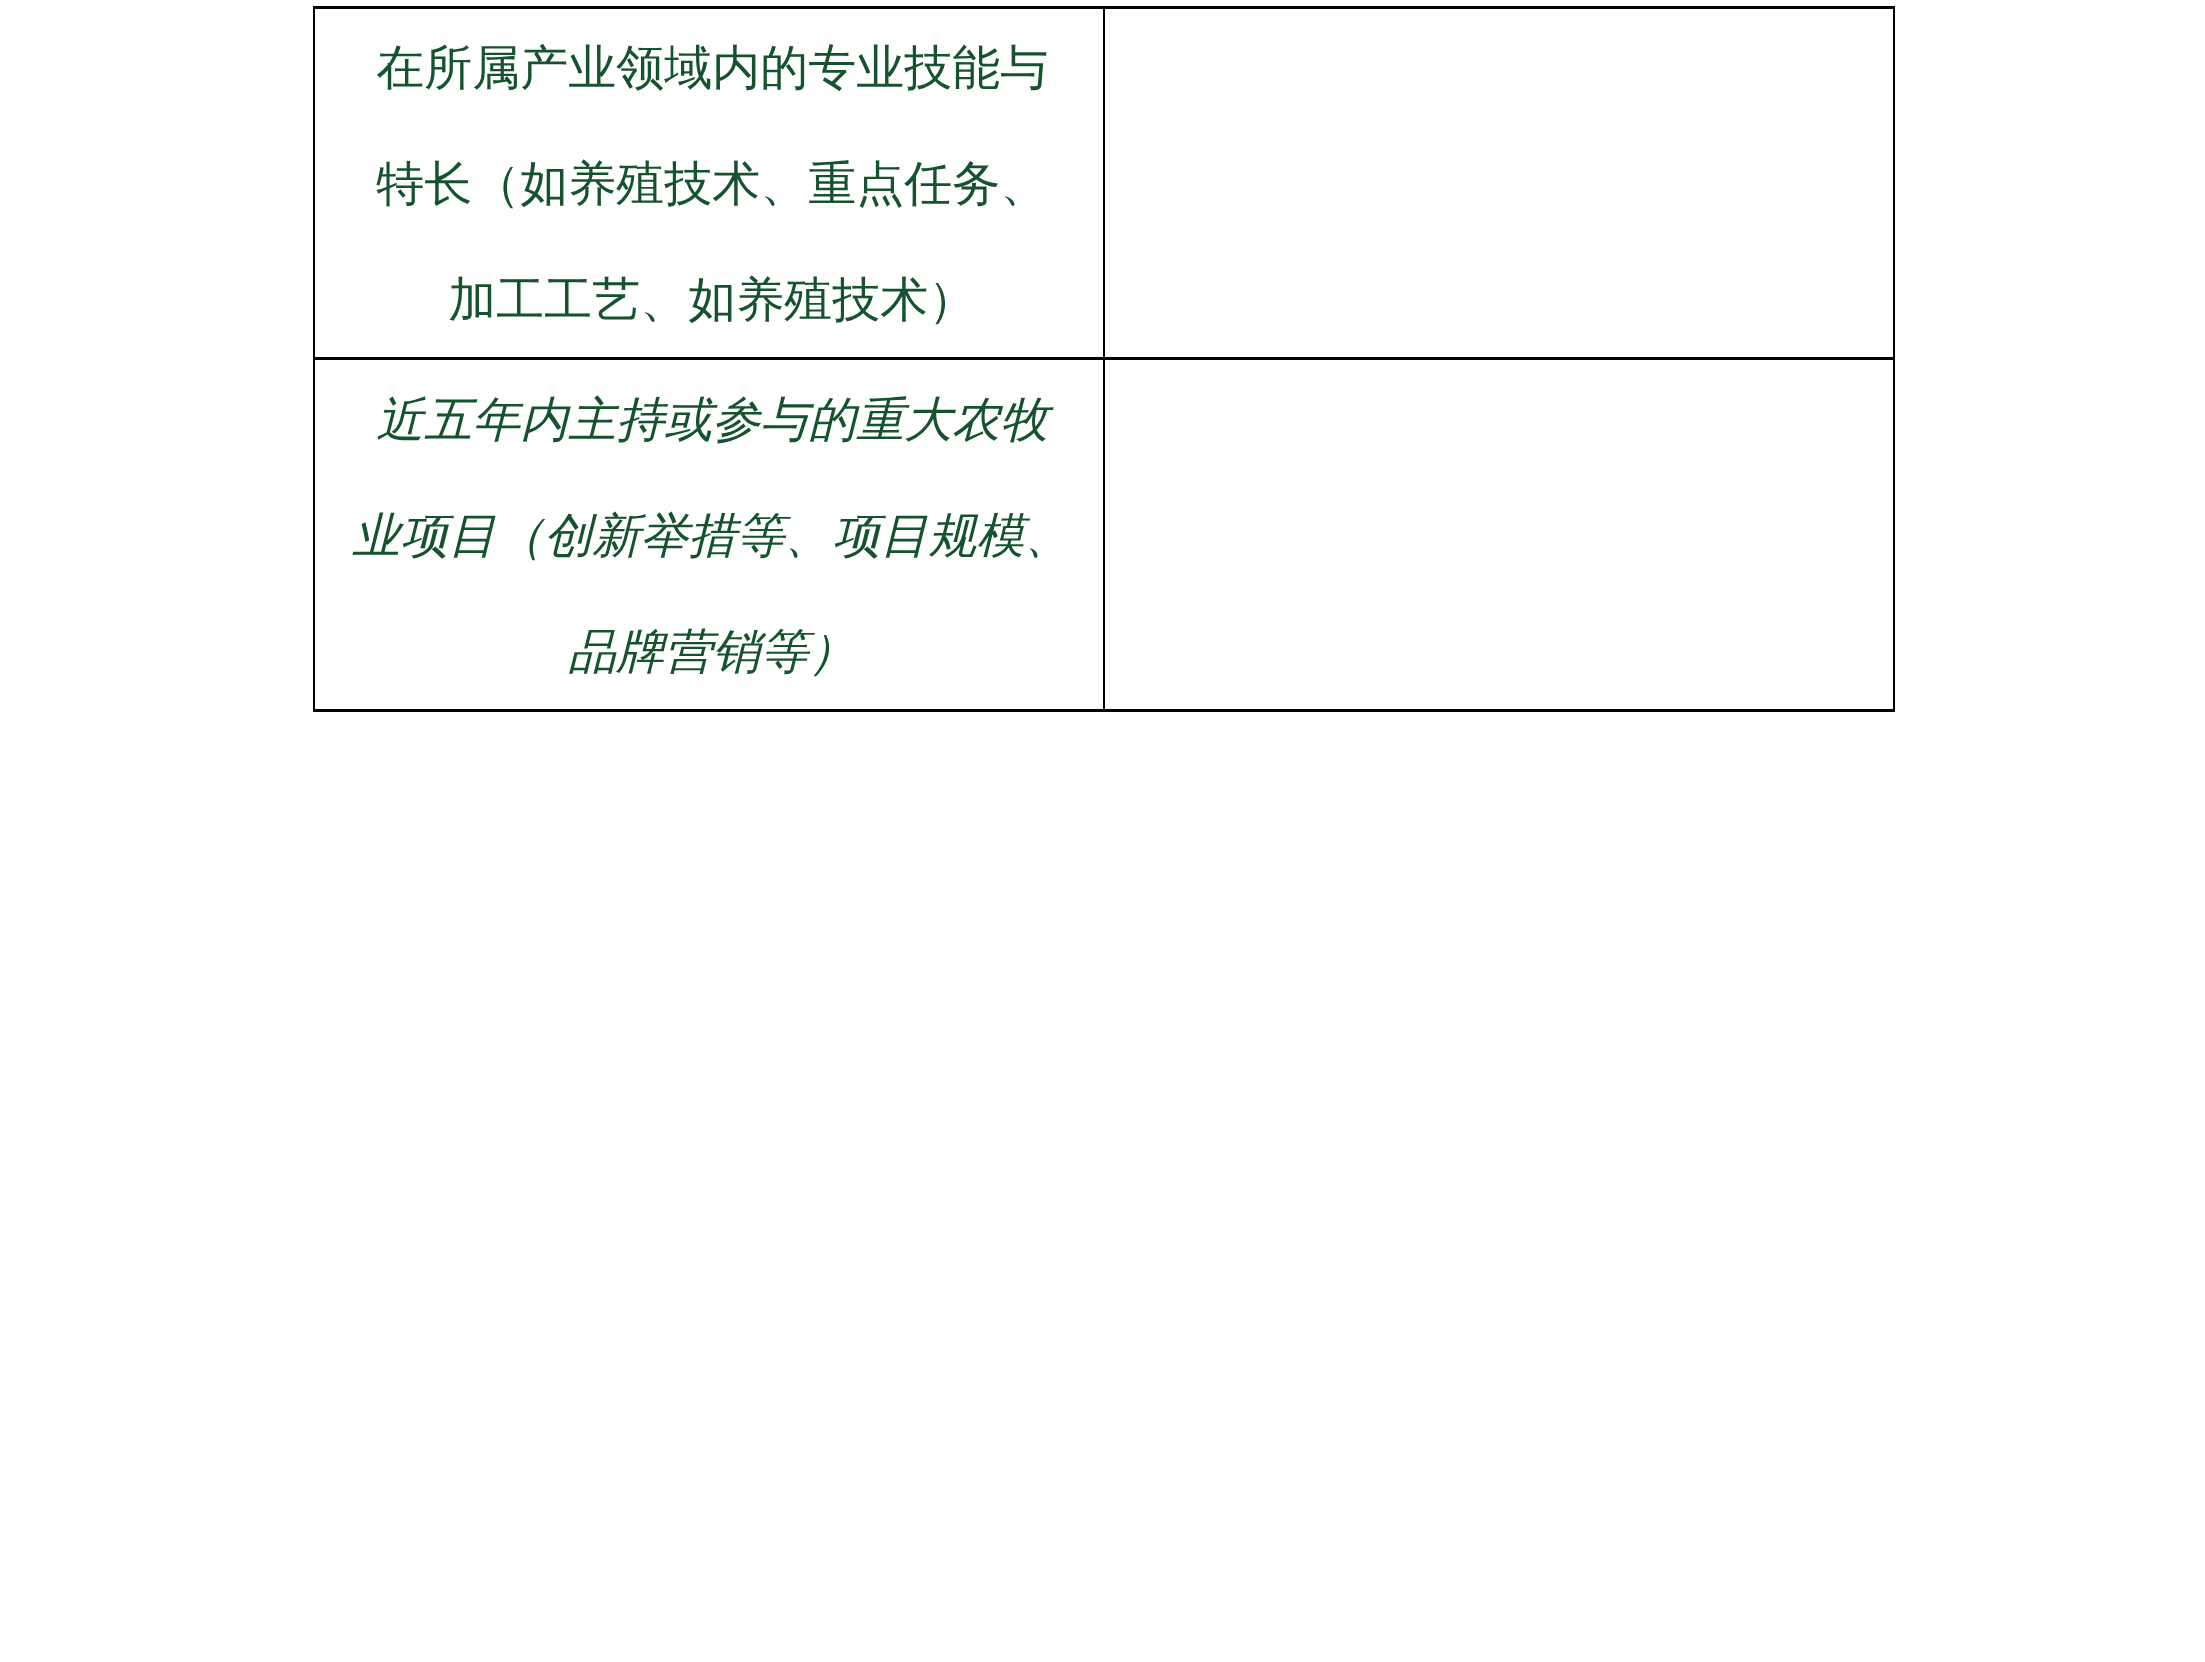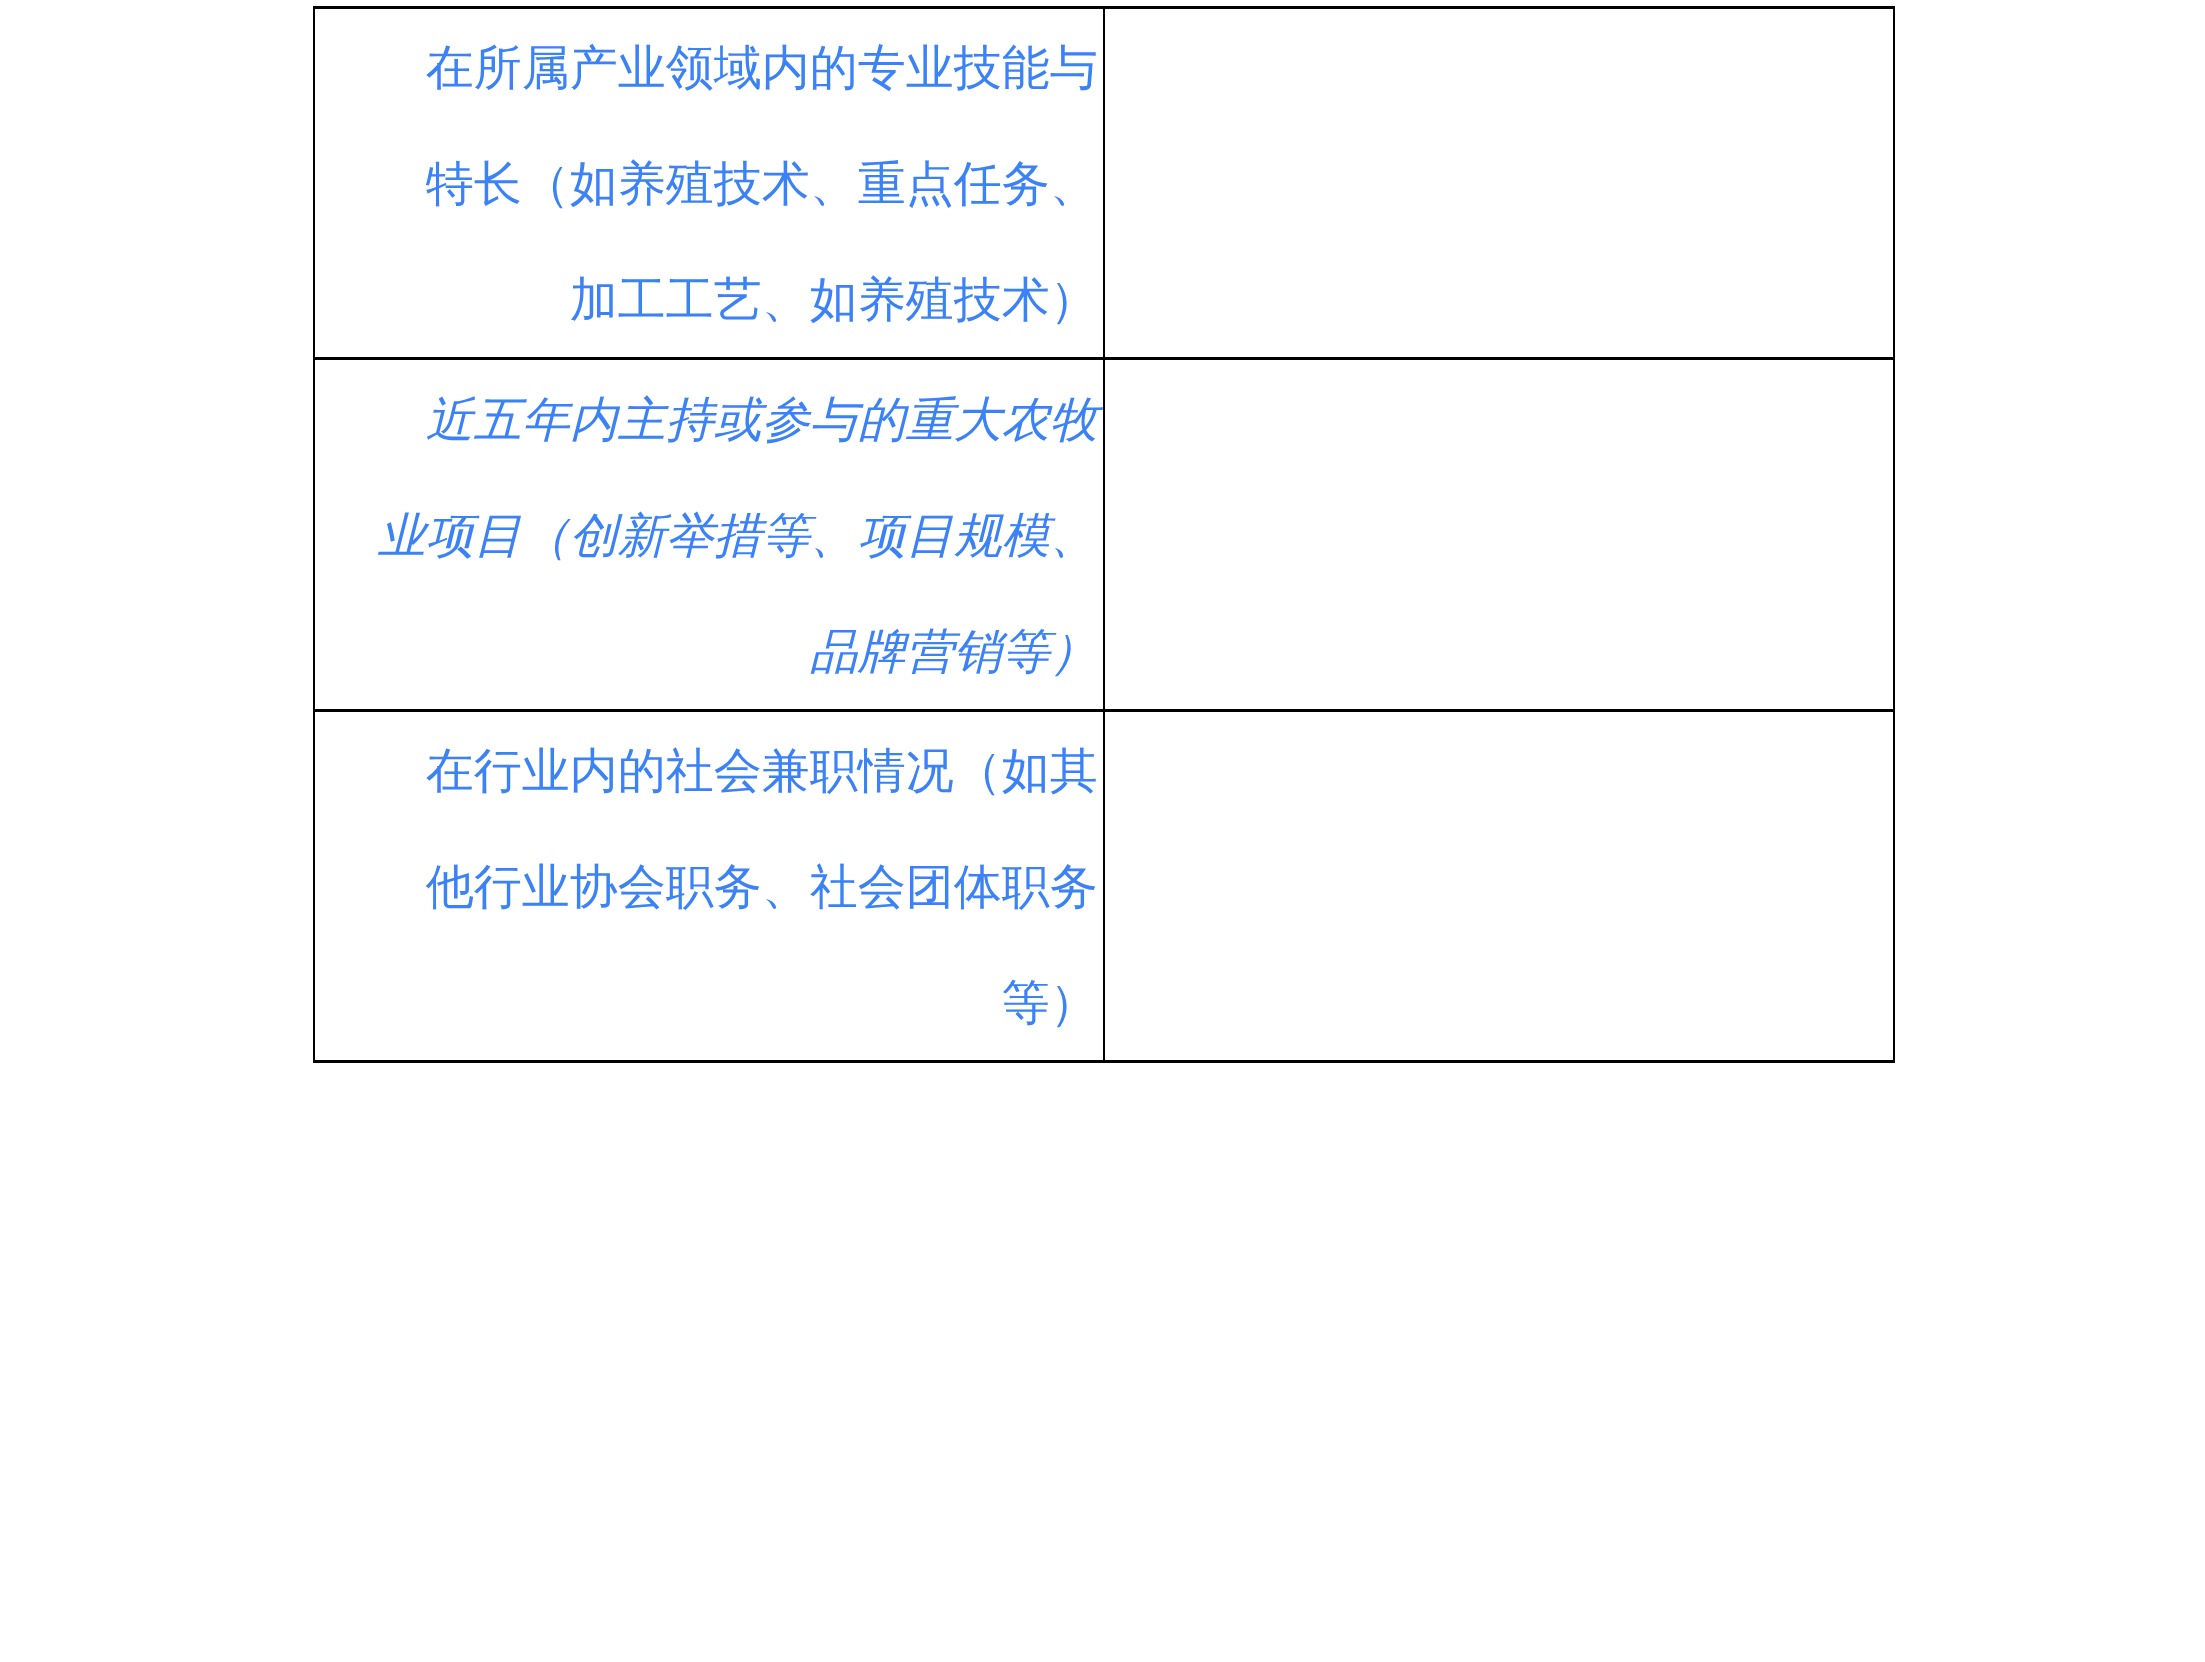--- a/index.html
+++ b/index.html
@@ -32,23 +32,23 @@
     border-top-width: 3.2px;
     border-bottom-width: 3.2px;
     background: #ffffff;
     vertical-align: middle;
     overflow: hidden;
   }
   td.label-cell {
     font-family: "DejaVu Serif", "Liberation Serif", serif;
     font-size: 48px;
     line-height: 116px;
-    color: #3b82f6;
+    color: #14532d;
     padding: 0 5.3px 0 11.7px;
-    text-align: right;
+    text-align: center;
   }
   td.value-cell {
     padding: 0;
   }
   .label-line {
     white-space: nowrap;
   }
   tr.r-tall-1 { height: 347px; }
   tr.r-tall-2 { height: 352px; font-style: italic; }
   tr.r-tall-3 { height: 350px; }
@@ -74,24 +74,16 @@
         <td class="value-cell"></td>
       </tr>
       <tr class="r-tall-2">
         <td class="label-cell">
           <div class="label-line">近五年内主持或参与的重大农牧</div>
           <div class="label-line">业项目（创新举措等、项目规模、</div>
           <div class="label-line">品牌营销等）</div>
         </td>
         <td class="value-cell"></td>
       </tr>
-      <tr class="r-tall-3">
-        <td class="label-cell">
-          <div class="label-line">在行业内的社会兼职情况（如其</div>
-          <div class="label-line">他行业协会职务、社会团体职务</div>
-          <div class="label-line">等）</div>
-        </td>
-        <td class="value-cell"></td>
-      </tr>
     </tbody>
   </table>
 </div>
 
 
 </body></html>

